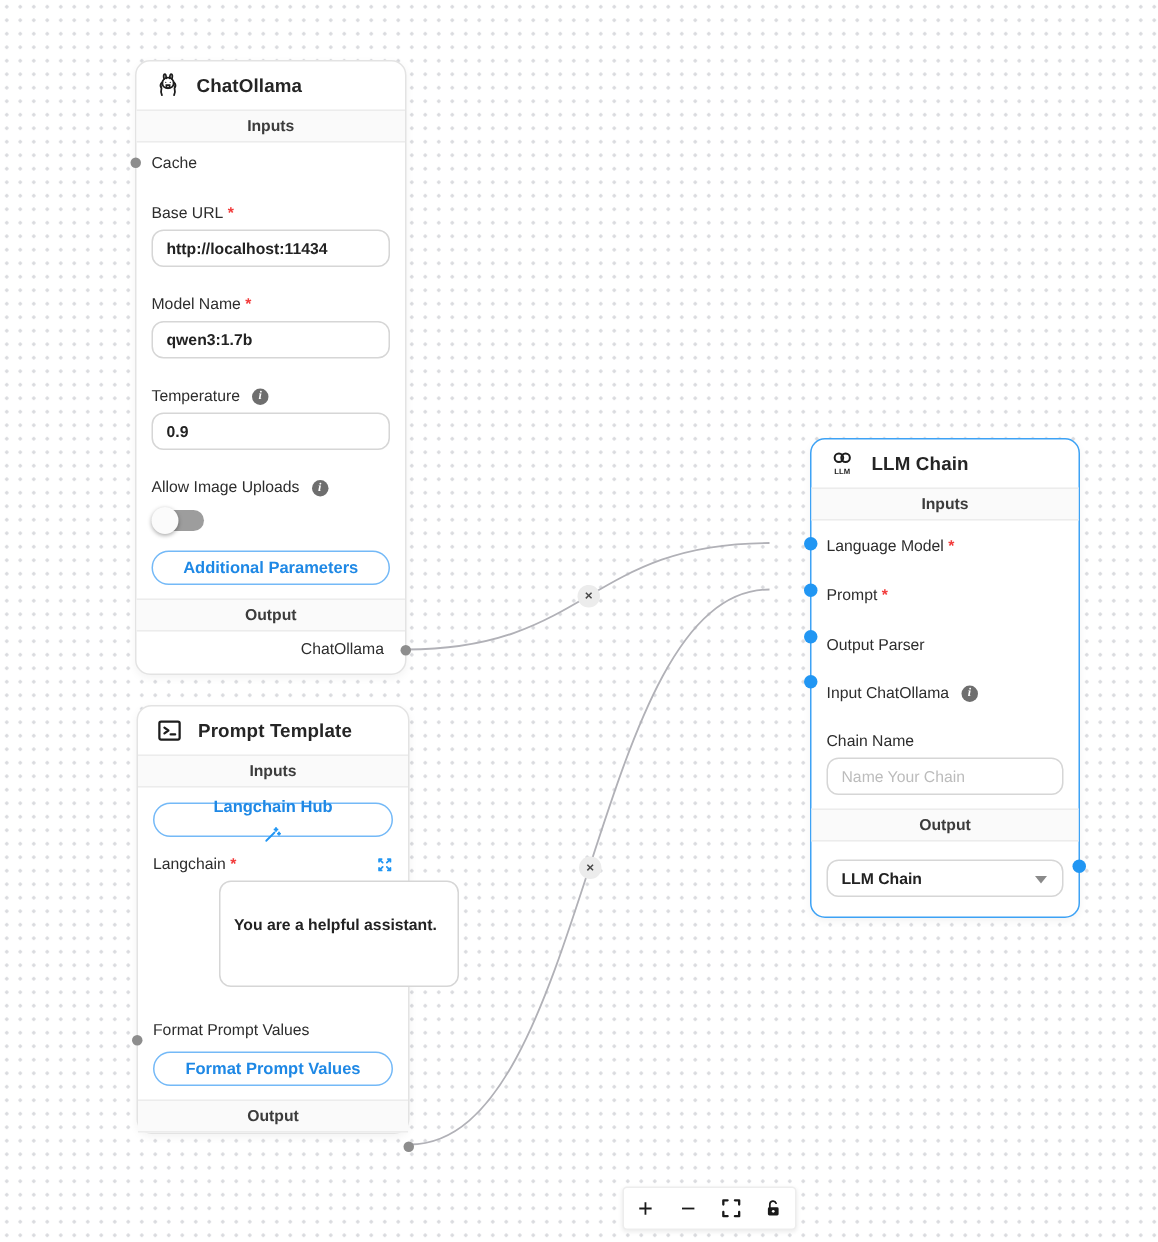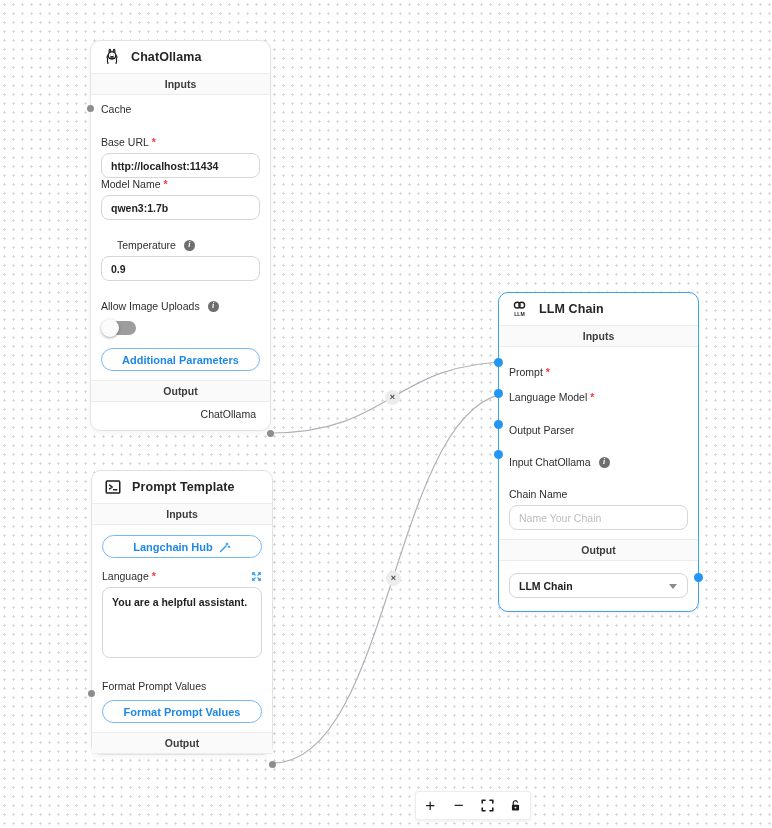--- a/index.html
+++ b/index.html
@@ -48,23 +48,24 @@
 
   .text-input {
     width:100%; height:25px; border:1px solid #d6d6d6; border-radius:8px;
     padding:0 9px; font-size:10.5px; font-weight:bold; color:#222;
     background:#fff; font-family:"Liberation Sans", sans-serif; outline:none;
   }
   .text-input::placeholder { color:#bcbcbc; font-weight:normal; }
 
   .textarea-input {
     width:100%; height:71px; border:1px solid #d6d6d6; border-radius:8px;
-    padding:8px 9px; font-size:10.5px; font-weight:bold; color:#222;
+    padding:23px 9px; font-size:10.5px; font-weight:bold; color:#222;
     background:#fff; font-family:"Liberation Sans", sans-serif; resize:none; outline:none;
     line-height:13px;
+    margin-left:44px;
   }
 
   .pill-btn {
     width:100%; height:23px; background:#fff; border:1px solid #74b9f7; border-radius:12px;
     color:#1e88e5; font-size:11px; font-weight:bold; cursor:pointer;
     display:flex; align-items:center; justify-content:center; gap:6px;
     font-family:"Liberation Sans", sans-serif;
   }
 
   .info-icon {
@@ -144,26 +145,26 @@
     <div class="node-body">
       <div class="anchor-row" style="margin-top:6px;">
         <span>Cache</span>
       </div>
 
       <div class="label-row" style="margin-top:19px;">
         <span><span>Base URL</span><span class="req">*</span></span>
       </div>
       <input class="text-input" style="margin-top: 5px;" type="text" value="http://localhost:11434">
 
-      <div class="label-row" style="">
+      <div class="label-row" style="margin-top:19px;">
         <span><span>Model Name</span><span class="req">*</span></span>
       </div>
       <input class="text-input" style="margin-top: 5px;" type="text" value="qwen3:1.7b">
 
-      <div class="label-row" style="margin-top:19px;margin-left:16px;">
+      <div class="label-row" style="margin-top:19px;">
         <span>Temperature</span>
         <span class="info-icon">i</span>
       </div>
       <input class="text-input" style="margin-top: 5px;" type="text" value="0.9">
 
       <div class="label-row" style="margin-top:19px;">
         <span>Allow Image Uploads</span>
         <span class="info-icon">i</span>
       </div>
       <div class="toggle" style="margin-top:9px;">
@@ -191,34 +192,34 @@
           <path d="M7.5 9.5 L11 12 L7.5 14.5"></path>
           <path d="M13 15.5 h4"></path>
         </svg>
       </span>
       <span class="node-title">Prompt Template</span>
     </div>
 
     <div class="section-bar">Inputs</div>
 
     <div class="node-body">
-      <button class="pill-btn" style="margin-top:10px;">
+      <button class="pill-btn" style="margin-top:10px;flex-direction:column;">
         <span>Langchain Hub</span>
         <span style="display:inline-flex;">
           <svg width="12" height="12" viewBox="0 0 24 24" fill="none" stroke="#2196f3" stroke-width="2.4" stroke-linecap="round">
             <path d="M3 21 L14 10"></path>
             <path d="M16 4 v4 M14 6 h4"></path>
             <path d="M20 10 v3 M18.5 11.5 h3"></path>
           </svg>
         </span>
       </button>
 
       <div class="tpl-head" style="margin-top:12px;">
         <span class="label-row">
-          <span><span>Language</span><span class="req">*</span></span>
+          <span><span>Langchain</span><span class="req">*</span></span>
         </span>
         <span class="expand-icon">
           <svg width="11" height="11" viewBox="0 0 16 16" fill="none" stroke="#2196f3" stroke-width="1.7" stroke-linecap="round" stroke-linejoin="round">
             <path d="M6 6 L2.5 2.5 M2.5 5 V2.5 H5"></path>
             <path d="M10 6 L13.5 2.5 M11 2.5 h2.5 V5"></path>
             <path d="M10 10 L13.5 13.5 M13.5 11 v2.5 H11"></path>
             <path d="M6 10 L2.5 13.5 M5 13.5 H2.5 V11"></path>
           </svg>
         </span>
       </div>
@@ -229,40 +230,40 @@
       </div>
       <button class="pill-btn" style="margin-top:8px; margin-bottom:9px;">Format Prompt Values</button>
     </div>
 
     <div class="section-bar">Output</div>
 
     <span class="port" style="left:-4px; top:219px;"></span>
     <span class="port" style="right:-4px; top:290px;"></span>
   </div>
 
-  <div class="node selected" style="left:498px; top:292px; width:201px;">
+  <div class="node selected" style="left:540px; top:292px; width:180px;">
     <div class="node-header">
       <span class="node-icon">
         <svg width="19" height="19" viewBox="0 0 24 24" fill="none">
           <circle cx="9.2" cy="6.5" r="3.6" stroke="#1d1d1d" stroke-width="1.7"></circle>
           <circle cx="14.8" cy="6.5" r="3.6" stroke="#1d1d1d" stroke-width="1.7"></circle>
           <text x="12" y="20.5" text-anchor="middle" font-family="Liberation Sans, sans-serif" font-size="6.5" font-weight="bold" fill="#1d1d1d" stroke="none">LLM</text>
         </svg>
       </span>
       <span class="node-title">LLM Chain</span>
     </div>
 
     <div class="section-bar">Inputs</div>
 
     <div class="node-body">
+      <div class="anchor-row" style="margin-top:9px;">
+        <span><span>Language Model</span><span class="req">*</span></span>
+      </div>
       <div class="anchor-row" style="margin-top:17px;">
         <span><span>Prompt</span><span class="req">*</span></span>
-      </div>
-      <div class="anchor-row" style="margin-top:9px;">
-        <span><span>Language Model</span><span class="req">*</span></span>
       </div>
       <div class="anchor-row" style="margin-top:17px;">
         <span>Output Parser</span>
       </div>
       <div class="anchor-row" style="margin-top:16px; gap:8px;">
         <span>Input ChatOllama</span>
         <span class="info-icon">i</span>
       </div>
 
       <div class="label-row" style="margin-top:18px;">

